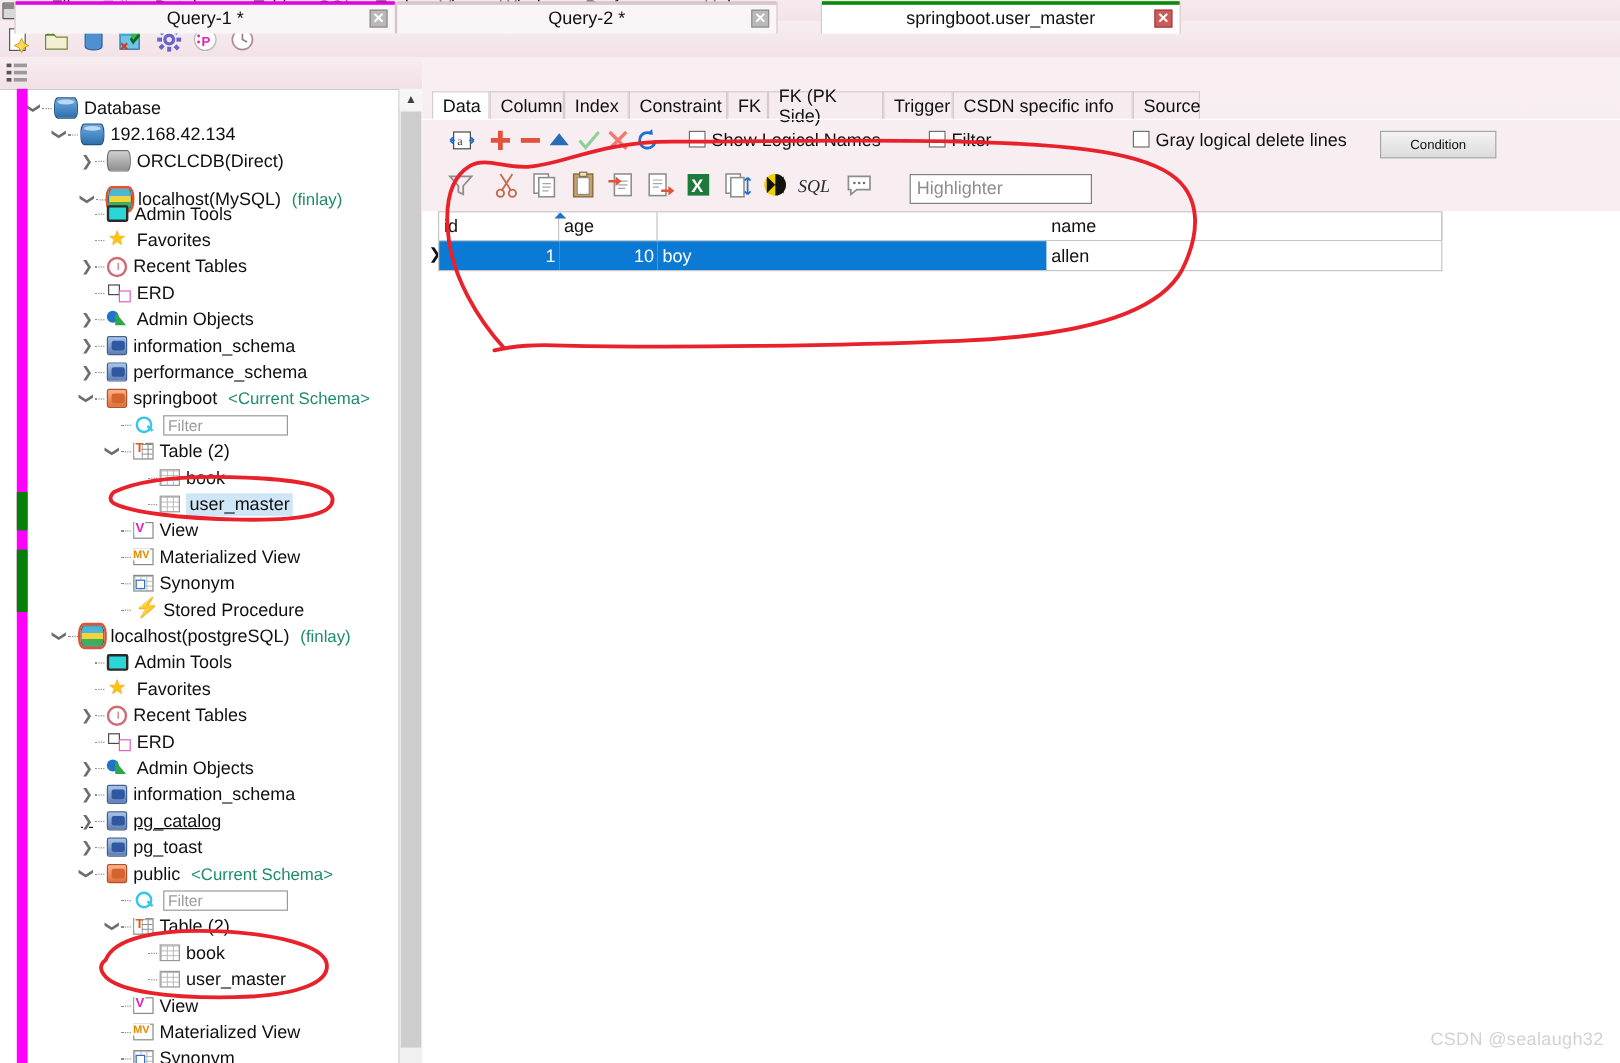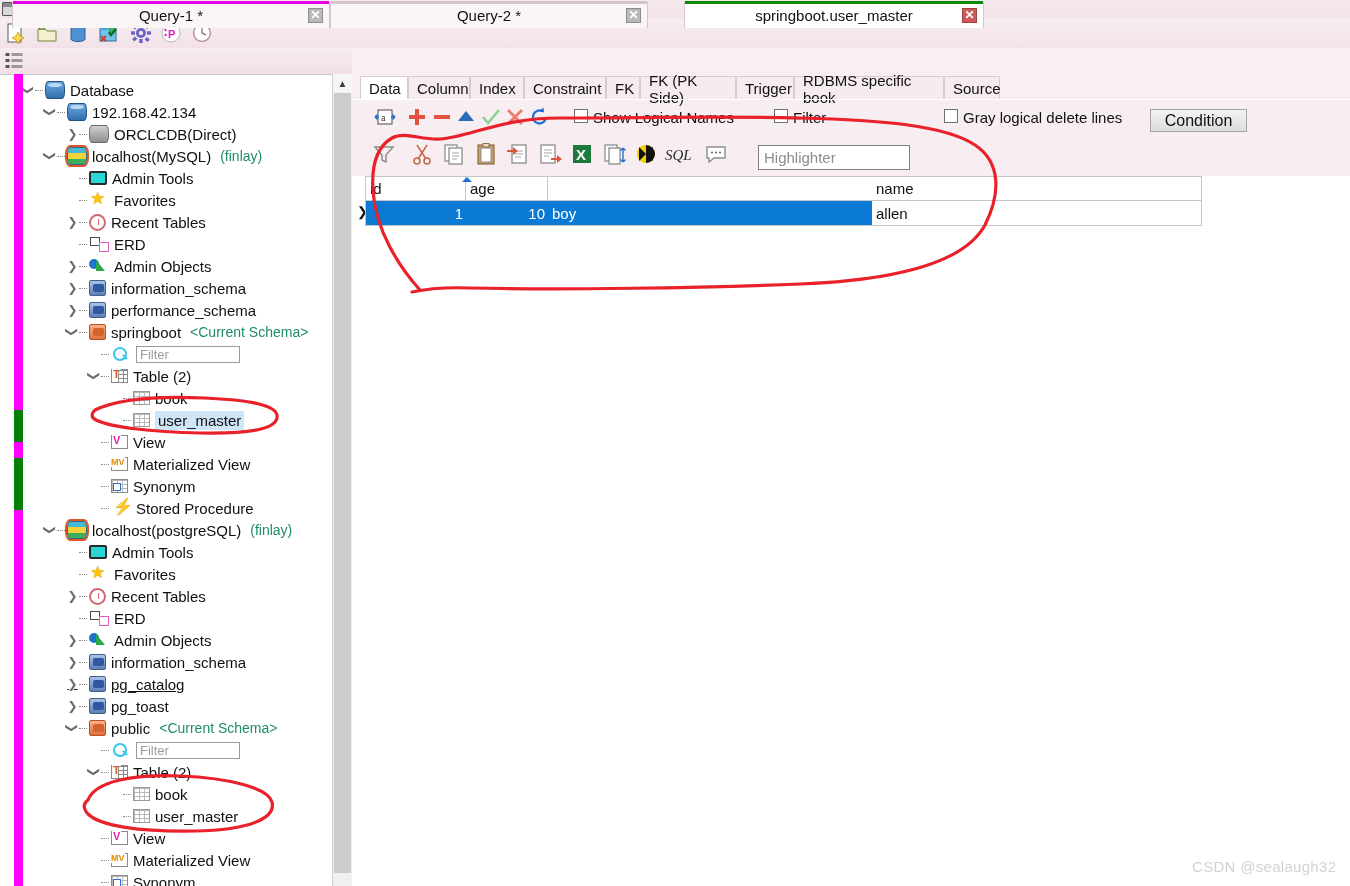--- a/index.html
+++ b/index.html
@@ -184,21 +184,21 @@
   .cbx {
     position:absolute; display:flex; align-items:flex-start; font-size:15px; color:#111;
   }
   .cbx i {
     width:14px; height:14px; border:1px solid #6f6f6f; background:#fff;
     display:inline-block; margin-right:5px;
   }
   #condition-btn {
     position:absolute; right:-1px; top:9px; width:97px; height:23px;
     background:linear-gradient(to bottom,#f3f3f3,#dcdcdc); border:1px solid #a5a5a5;
-    font-size:16px; color:#111; display:flex; align-items:center; justify-content:center;
+    font-size:11px; color:#111; display:flex; align-items:center; justify-content:center;
   }
   #highlighter {
     position:absolute; left:758px; top:145px; width:152px; height:25px;
     background:#fff; border:1px solid #7f7f7f; font-size:15px; color:#8d8d8d;
     display:flex; align-items:center; padding-left:5px;
   }
 
   
   #grid { position:absolute; left:365px; top:176px; width:837px; height:51px; background:#fff; }
   #gridbg { position:absolute; left:352px; top:176px; width:998px; height:710px; background:#fff; }
@@ -318,21 +318,21 @@
       <div class="ic db"></div>
       <span class="lbl">192.168.42.134</span>
     </div>
     <div class="row" style="top: 48px;">
       <div style="width: 66px; flex: 0 0 auto;"></div>
       <div class="arrow right"></div>
       <div class="dots"></div>
       <div class="ic dbgray"></div>
       <span class="lbl">ORCLCDB(Direct)</span>
     </div>
-    <div class="row" style="top: 70px;">
+    <div class="row" style="top: 80px; margin-left: 23px;">
       <div style="width: 44px; flex: 0 0 auto;"></div>
       <div class="arrow down"></div>
       <div class="dots"></div>
       <div class="ic dbcolor selbox"></div>
       <span class="lbl">localhost(MySQL)</span>
       <span class="sub">(finlay)</span>
     </div>
     <div class="row" style="top: 92px;">
       <div style="width: 66px; flex: 0 0 auto;"></div>
       <div class="arrow"></div>
@@ -613,21 +613,21 @@
     <div class="itab" style="left: 246px; width: 34px;">
       <span>FK</span>
     </div>
     <div class="itab" style="left: 280px; width: 96px;">
       <span>FK (PK Side)</span>
     </div>
     <div class="itab" style="left: 376px; width: 58px;">
       <span>Trigger</span>
     </div>
     <div class="itab" style="left: 434px; width: 150px;">
-      <span>RDBMS specific book</span>
+      <span>CSDN specific info</span>
     </div>
     <div class="itab" style="left: 584px; width: 56px;">
       <span>Source</span>
     </div>
   </div>
 <div id="innertabs-underline"></div>
 
 <div id="gtb1">
   <svg class="gico" style="left:22px" width="22" height="22" viewBox="0 0 22 22">
     <rect x="4" y="4" width="14" height="14" fill="#fff" stroke="#4a4a4a"></rect>

